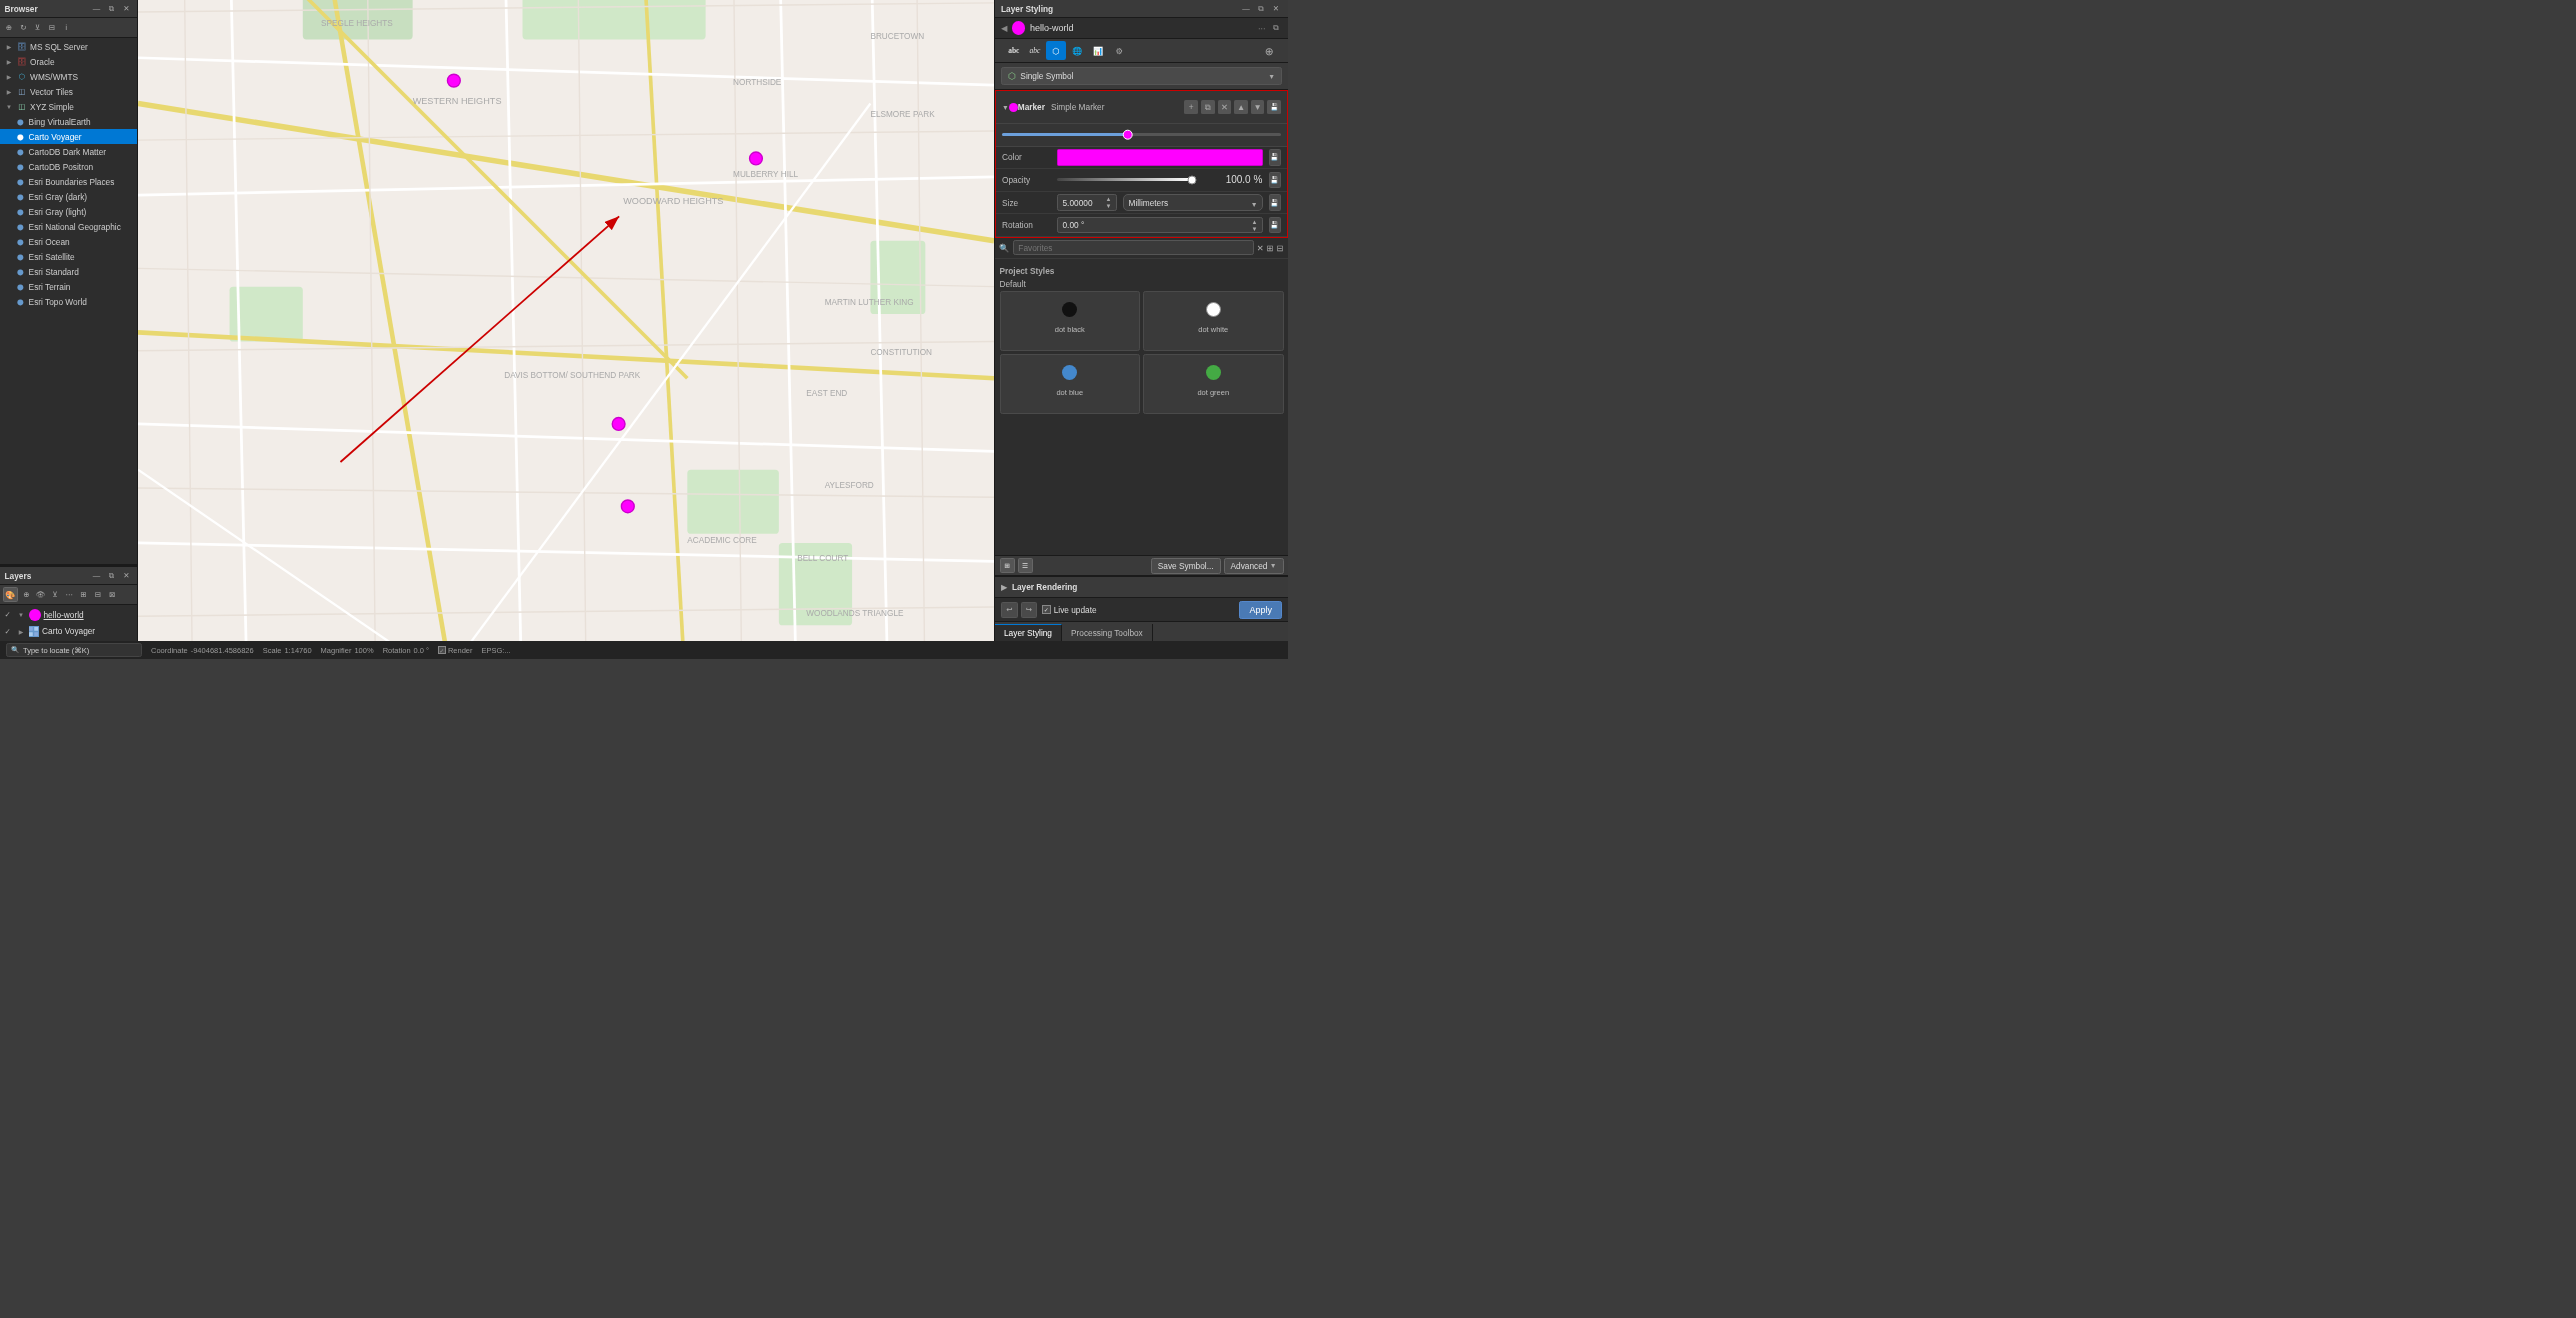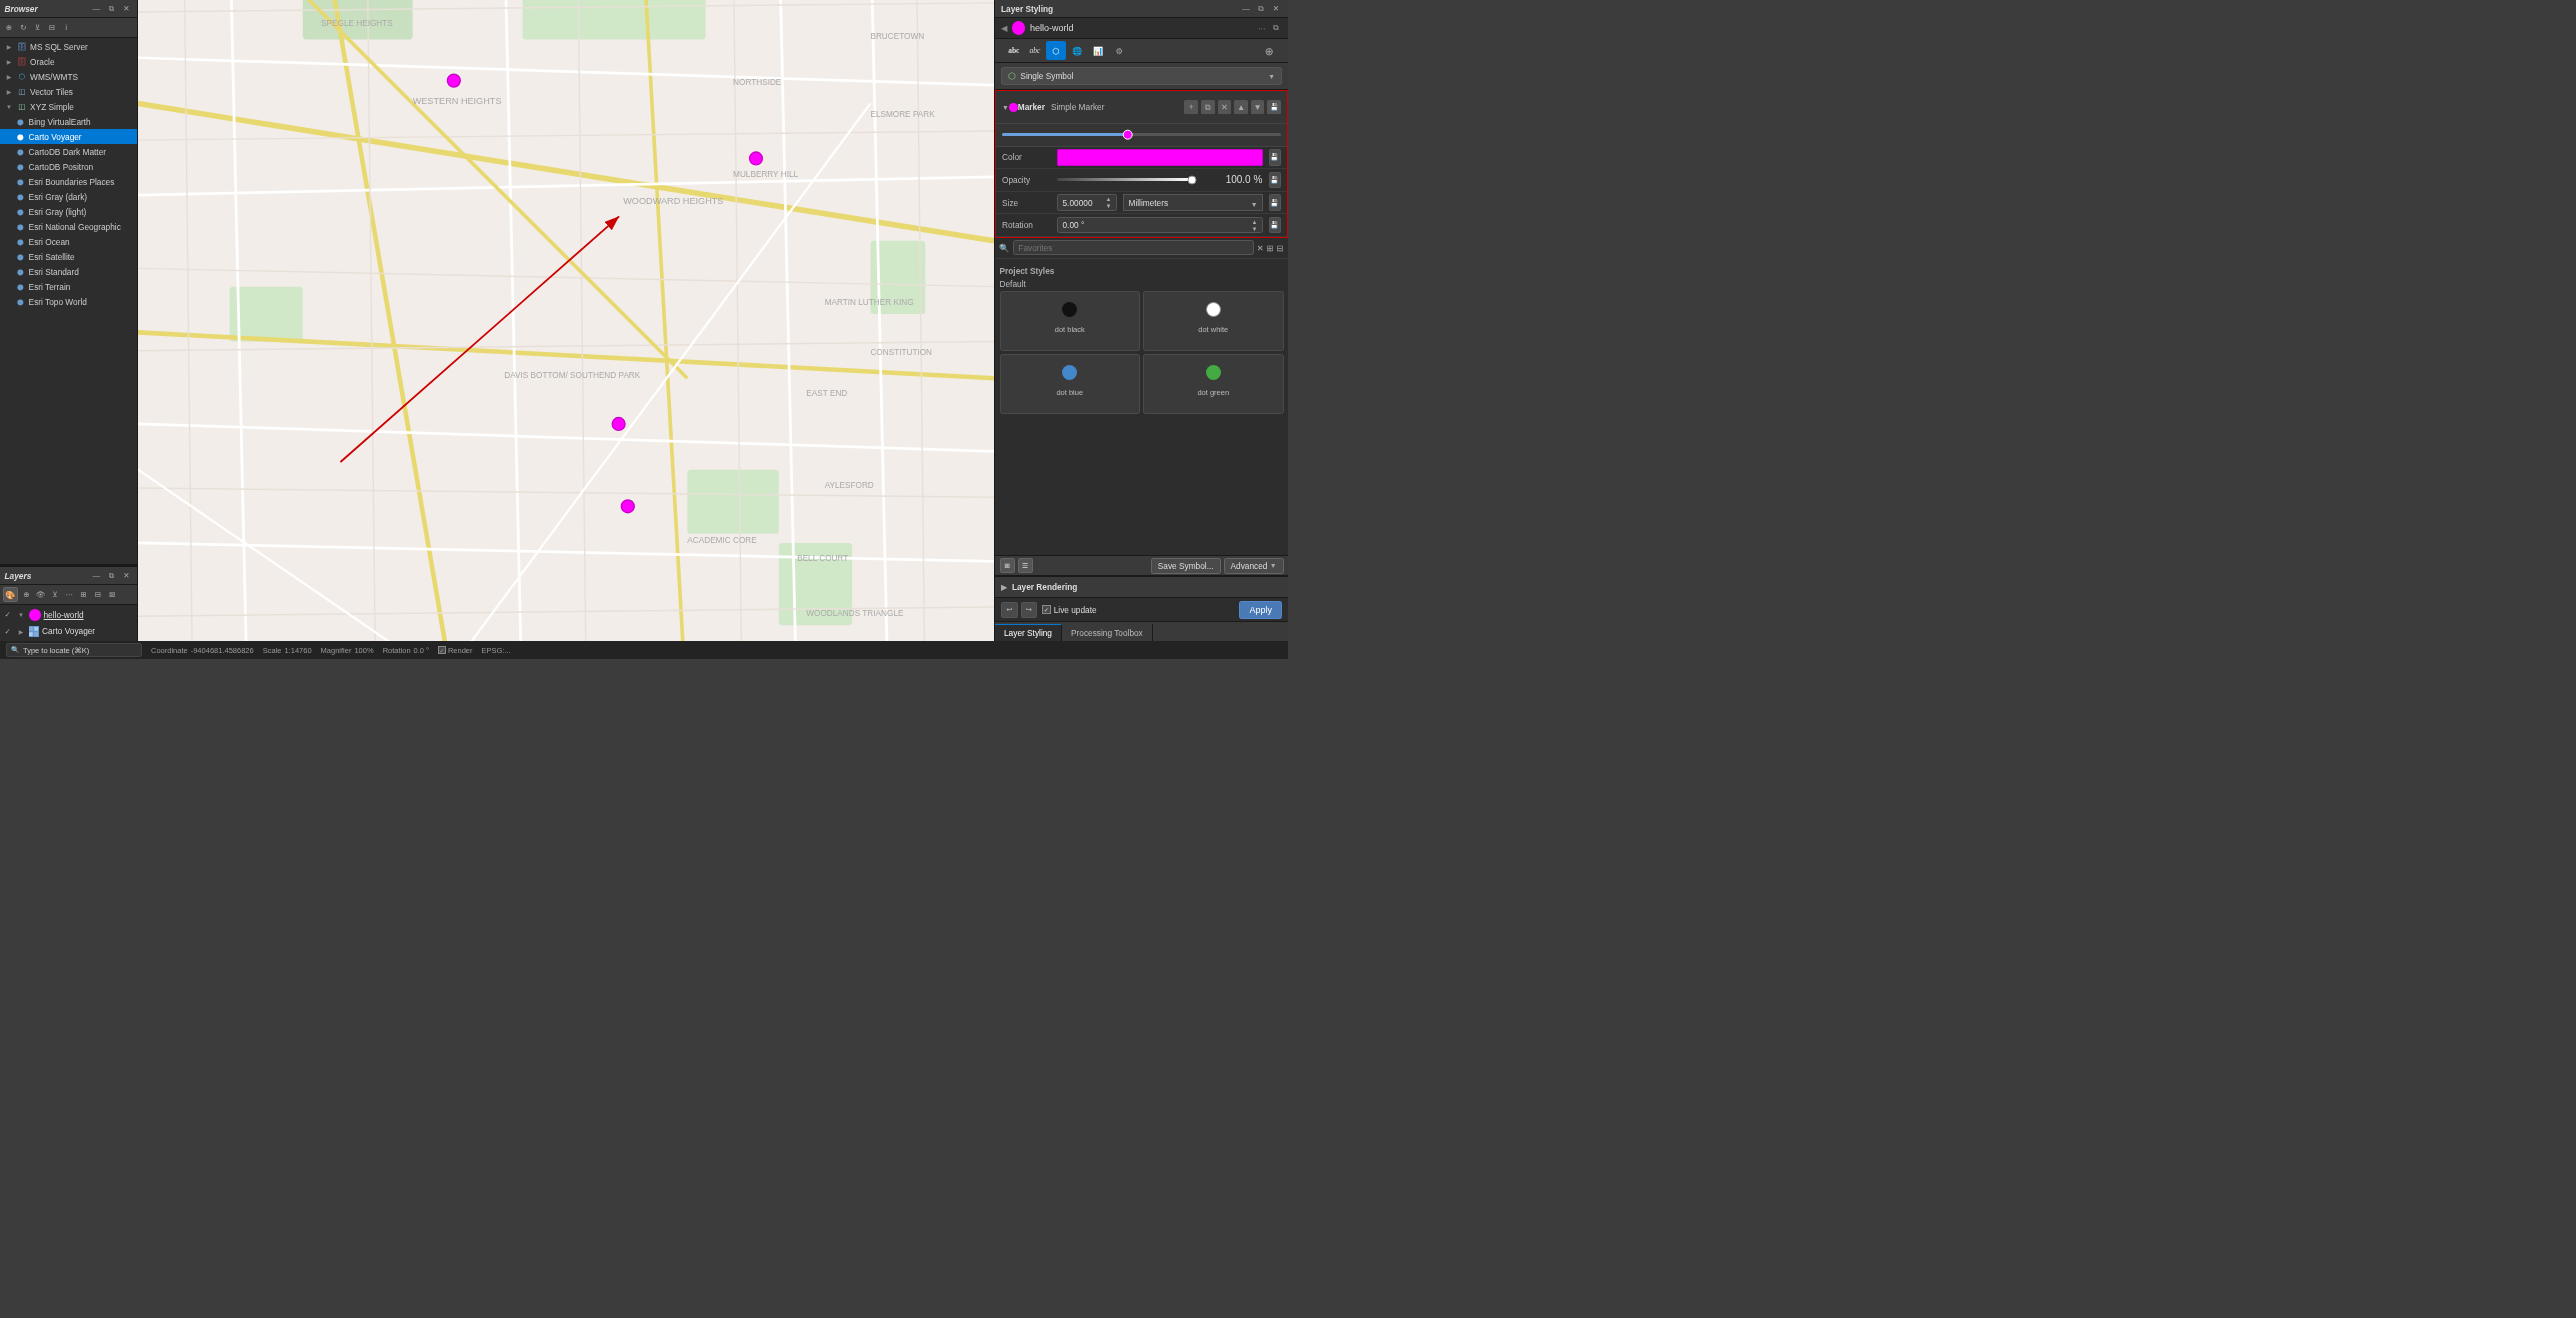--- a/index.html
+++ b/index.html
@@ -33,21 +33,20 @@
       justify-content: space-between;
       padding: 0 4.5px;
       border-bottom: 0.8px solid #1a1a1a;
       flex-shrink: 0;
     }
 
     .panel-header-title {
       font-size: 8.3px;
       font-weight: bold;
       color: #ddd;
-      font-style: italic;
     }
 
     .panel-header-icons {
       display: flex;
       gap: 3px;
     }
 
     .icon-btn {
       width: 12px;
       height: 12px;
@@ -406,21 +405,21 @@
       height: 16.6px;
       display: flex;
       align-items: center;
       justify-content: space-between;
     }
 
     .unit-dropdown {
       flex: 1;
       background: #3a3a3a;
       border: 0.8px solid #555;
-      border-radius: 0;
+      border-radius: 5px;
       padding: 1.5px 4.5px;
       font-size: 8.3px;
       color: #ddd;
       height: 16.6px;
       display: flex;
       align-items: flex-end;
       justify-content: space-between;
     }
 
     .save-col-btn {

